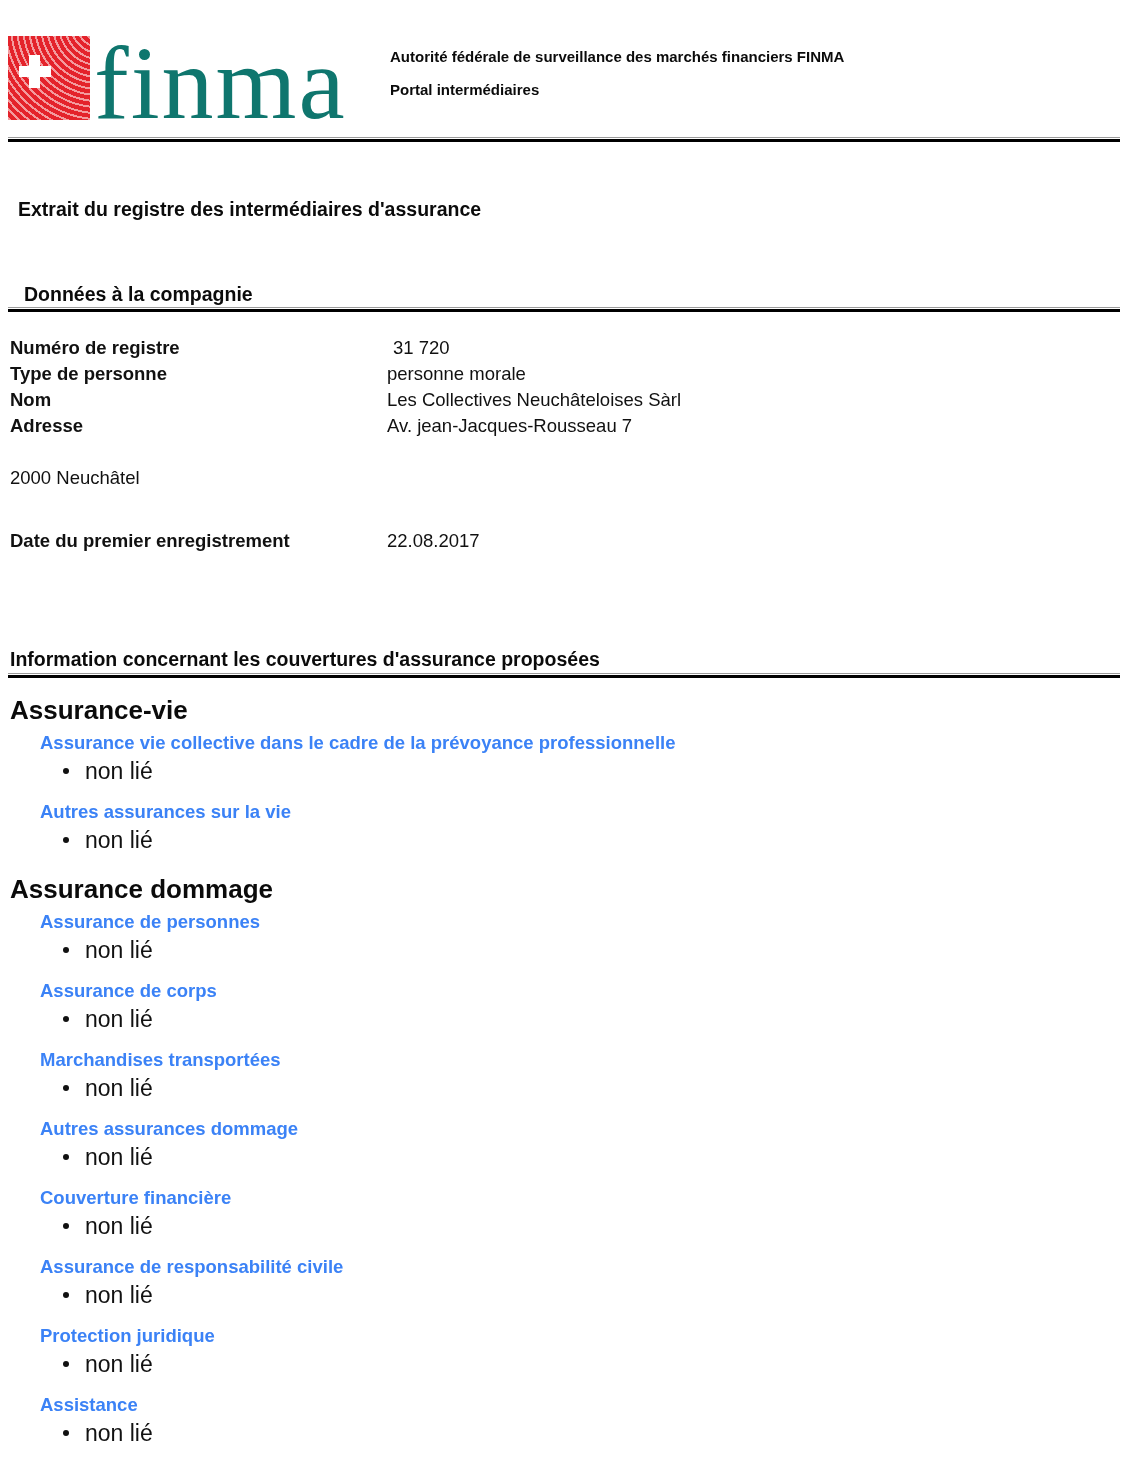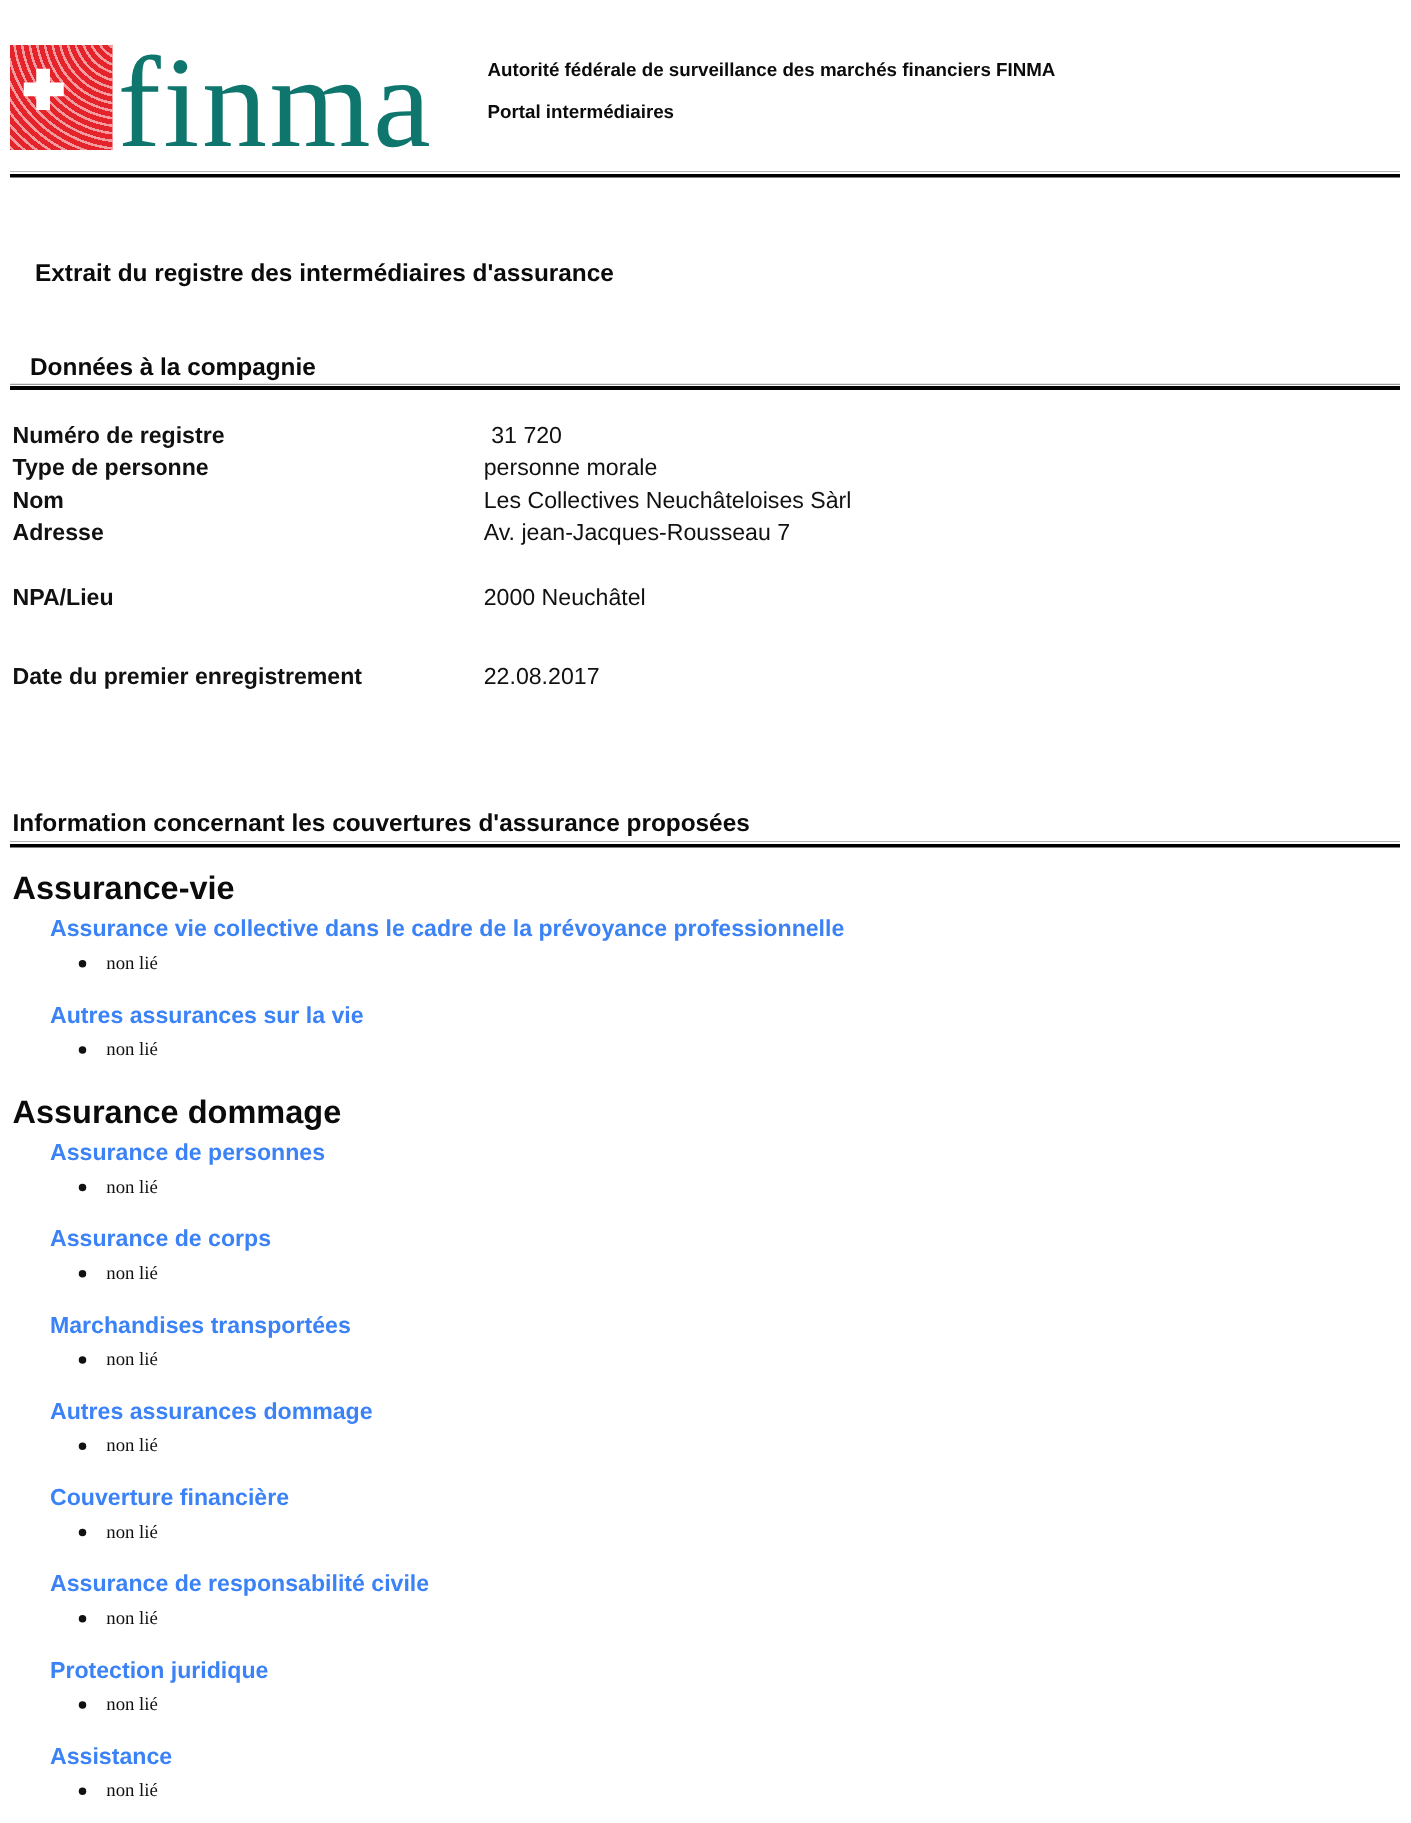--- a/index.html
+++ b/index.html
@@ -42,21 +42,21 @@
   .rule{
     position:absolute;left:8px;width:1112px;height:5px;
     background:linear-gradient(to bottom,#9a9a9a 0 1px,#fff 1px 2px,#000 2px 5px);
   }
   .rule-header{top:137px;}
   .rule-sec1{top:307px;}
   .rule-sec2{top:673px;}
 
   
   .doc-title{
-    position:absolute;left:10px;top:188px;margin:18px;
+    position:absolute;left:10px;top:188px;margin:8px;
     font-size:19.5px;line-height:26px;font-weight:bold;color:#0b0b0b;
   }
   .sec-heading{
     position:absolute;left:10px;margin:0;
     font-size:19.5px;line-height:26px;font-weight:bold;color:#0b0b0b;
   }
   .sec1{top:281px;margin-left:14px;}
   .sec2{top:646px;}
 
   
@@ -77,21 +77,21 @@
   .cov-group:first-child .cov-group-title{margin-top:22px;}
   .cov-group + .cov-group .cov-group-title{margin-top:24px;}
   .cov-item{margin:0 0 15px 0;}
   .cov-title{
     margin:7px 0 3px 40px;
     font-size:18.5px;line-height:25px;font-weight:bold;color:#3b82f6;
   }
   .cov-status{
     position:relative;
     padding-left:85px;
-    font-size:15px;line-height:26px;color:#111;font-family:Liberation Serif, serif;
+    font-size:23px;line-height:26px;color:#111;
   }
   .dot{
     position:absolute;left:63px;top:10px;
     width:6px;height:6px;border-radius:50%;background:#111;
   }
 </style>
 </head>
 <body>
 
 <div class="page">
@@ -127,21 +127,20 @@
     </div>
     <div class="row">
       <div class="lbl">Nom</div>
       <div class="val">Les Collectives Neuchâteloises Sàrl</div>
     </div>
     <div class="row">
       <div class="lbl">Adresse</div>
       <div class="val">Av. jean-Jacques-Rousseau 7</div>
     </div>
     <div class="row row-npa">
-      <div class="lbl">NPA/Lieu</div>
       <div class="val">2000 Neuchâtel</div>
     </div>
     <div class="row row-date">
       <div class="lbl">Date du premier enregistrement</div>
       <div class="val">22.08.2017</div>
     </div>
   </div>
 
   <h2 class="sec-heading sec2">Information concernant les couvertures d'assurance proposées</h2>
   <div class="rule rule-sec2"></div>

